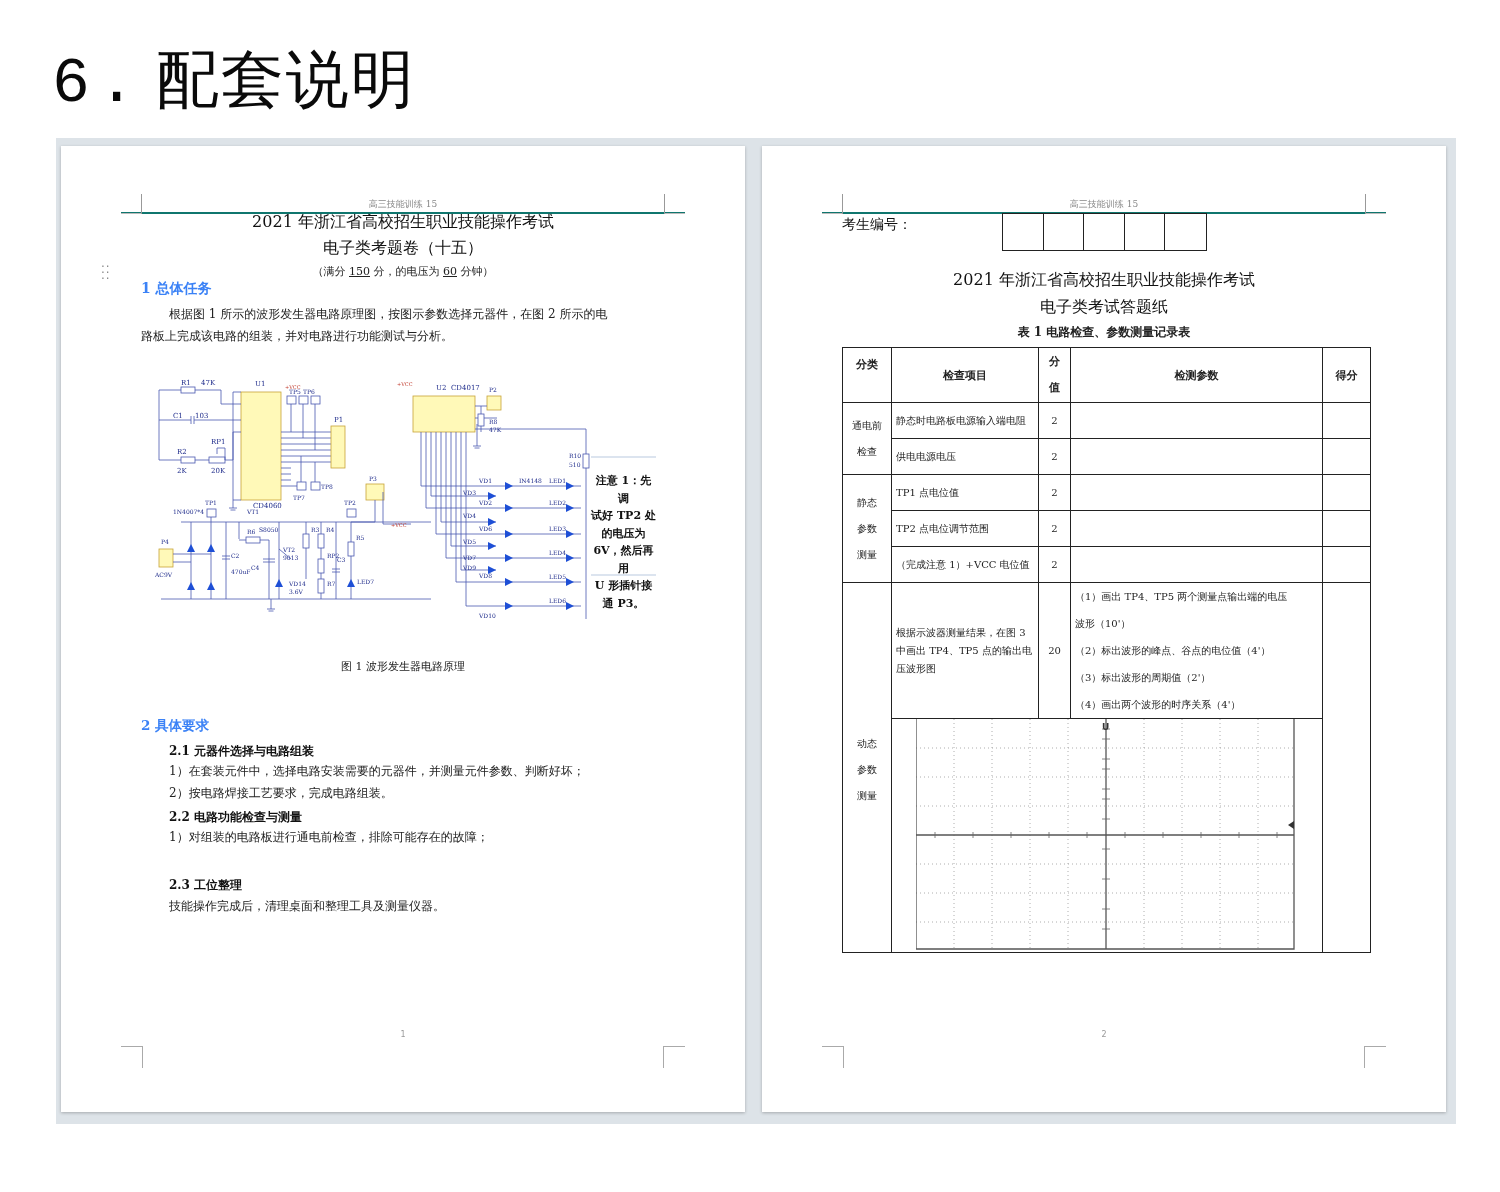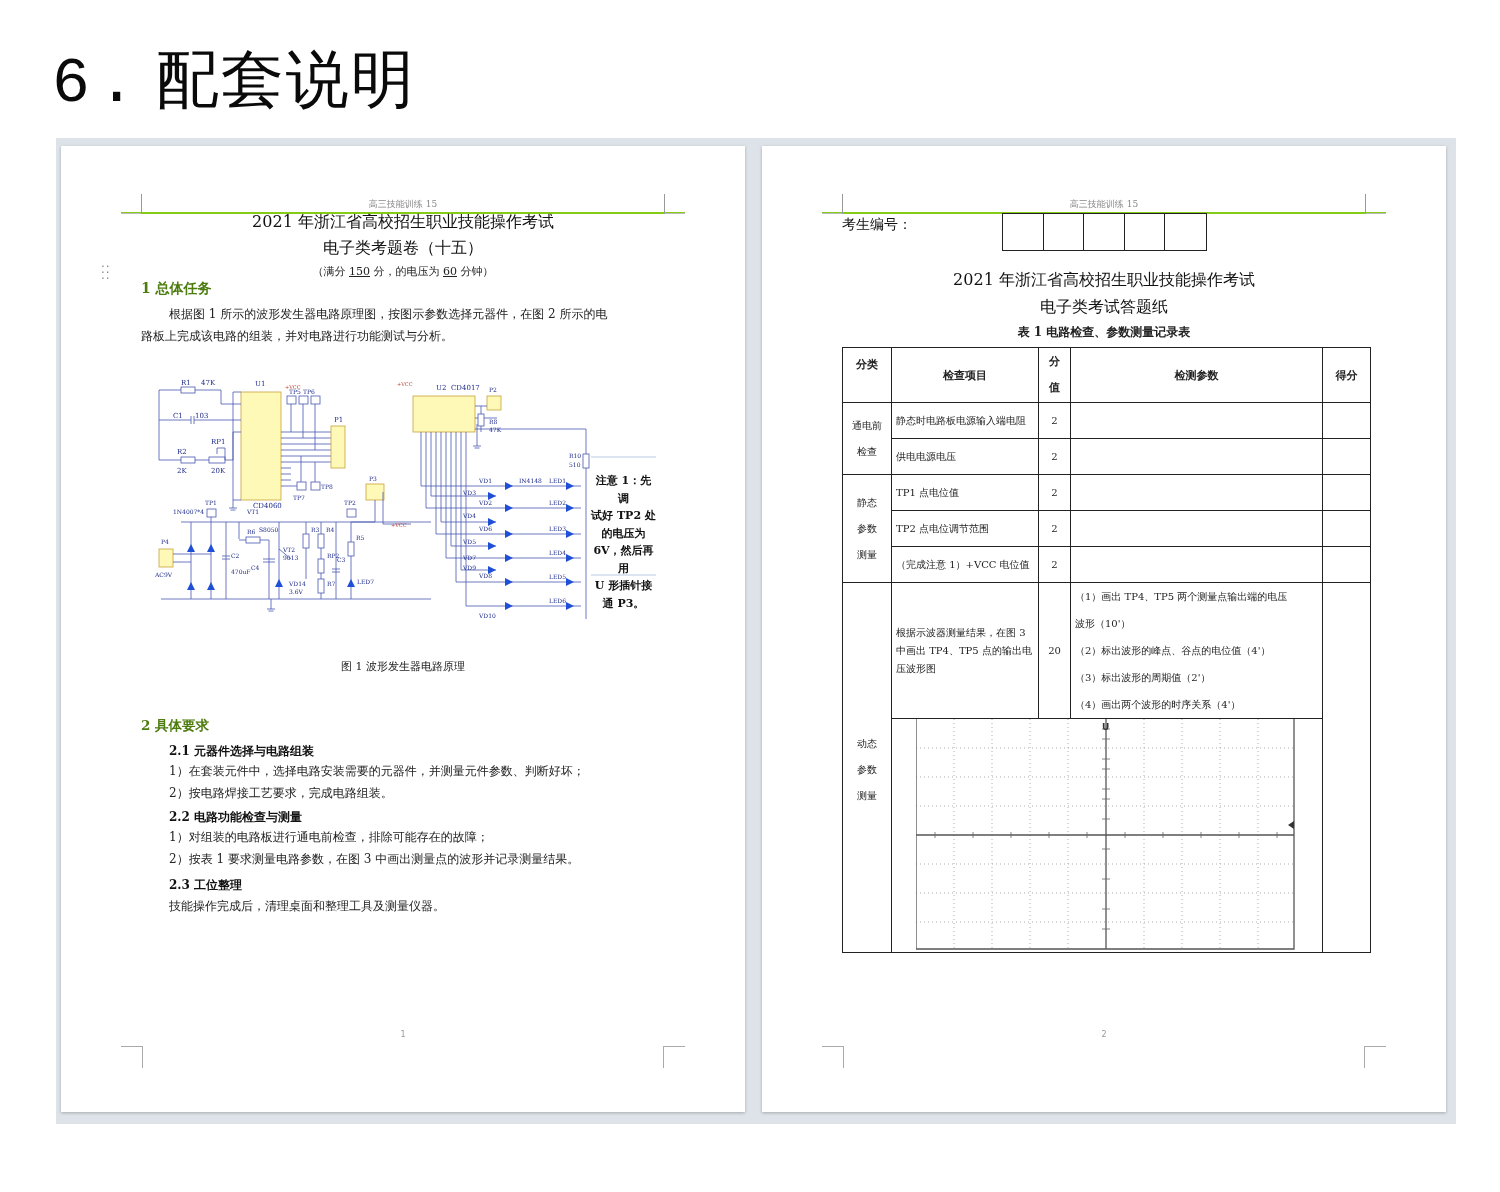--- a/index.html
+++ b/index.html
@@ -17,39 +17,39 @@
     position: absolute; left: 56px; top: 138px; width: 1400px; height: 986px;
     background: #dde3e8;
   }
   .page {
     position: absolute; top: 8px; width: 684px; height: 966px; background: #fff;
     box-shadow: 0 1px 3px rgba(0,0,0,0.25);
   }
   .page.p1 { left: 5px; }
   .page.p2 { left: 706px; }
 
-  .hdr { position: absolute; top: 52px; left: 60px; right: 60px; height: 16px; border-bottom: 2px solid #84cc16; }
+  .hdr { position: absolute; top: 52px; left: 60px; right: 60px; height: 16px; border-bottom: 2px solid #0f766e; }
   .hdr .vl { position: absolute; bottom: -2px; width: 1px; height: 20px; background: #999; }
   .hdr .vl.l { left: 20px; } .hdr .vl.r { right: 20px; }
   .hdr .extL { position: absolute; bottom: -2px; left: 0; width: 20px; height: 1px; background: #bbb; }
   .hdr .extR { position: absolute; bottom: -2px; right: 0; width: 20px; height: 1px; background: #bbb; }
   .hdr-text { position: absolute; left: 0; right: 0; top: 0; text-align: center; font-size: 9px; color: #888; font-family: "DejaVu Serif", serif; }
 
   .corner { position: absolute; width: 22px; height: 22px; }
   .corner.bl { left: 60px; top: 900px; border-top: 1px solid #aaa; border-right: 1px solid #aaa; }
   .corner.br { right: 60px; top: 900px; border-top: 1px solid #aaa; border-left: 1px solid #aaa; }
   .pnum { position: absolute; top: 884px; left: 0; right: 0; text-align: center; font-size: 8px; color: #999; }
   .t1 { position: absolute; left: 0; right: 0; text-align: center; font-size: 16px; color: #111; font-family: "DejaVu Serif", serif; }
   .t-sub { position: absolute; left: 0; right: 0; text-align: center; font-size: 11px; color: #222; font-family: "DejaVu Serif", serif; }
   .t-sub u { text-decoration: underline; }
 
   .drag { position: absolute; left: 40px; top: 118px; width: 12px; height: 18px; color: #888; font-size: 12px; line-height: 6px; letter-spacing: 1px; }
   .drag i { display:block; font-style: normal; }
 
-  .h1 { position: absolute; font-size: 14px; font-weight: bold; font-family: "DejaVu Serif", serif; color: #4d7c0f; }
+  .h1 { position: absolute; font-size: 14px; font-weight: bold; font-family: "DejaVu Serif", serif; color: #3b82f6; }
   .h2 { position: absolute; font-size: 12px; font-weight: bold; font-family: "DejaVu Serif", serif; color: #111; }
   .para { position: absolute; font-size: 12px; color: #222; font-family: "DejaVu Serif", serif; line-height: 22px; }
 
   .schem { position: absolute; left: 90px; top: 228px; width: 510px; height: 255px; }
   .fig-cap { position: absolute; left: 0; right: 0; top: 513px; text-align: center; font-size: 11px; color: #222; font-family: "DejaVu Serif", serif; }
 
   .note-box { position: absolute; left: 530px; top: 310px; width: 65px; height: 120px; border-top: 2px solid #dce4ef; border-bottom: 2px solid #dce4ef; padding-top: 14px; text-align: center; font-size: 11px; font-weight: bold; line-height: 17.5px; font-family: "DejaVu Serif", serif; color: #111; }
 
   
   .exam-id { position: absolute; left: 80px; top: 70px; font-size: 14px; color: #111; }
@@ -330,21 +330,20 @@
     </div>
 
     <div class="fig-cap">图 1  波形发生器电路原理</div>
 
     <div class="h1" style="left:80px; top:571px; font-size:13.5px;">2  具体要求</div>
     <div class="h2" style="left:108px; top:597px;">2.1  元器件选择与电路组装</div>
     <div class="para" style="left:108px; top:614px;">1）在套装元件中，选择电路安装需要的元器件，并测量元件参数、判断好坏；</div>
     <div class="para" style="left:108px; top:636px;">2）按电路焊接工艺要求，完成电路组装。</div>
     <div class="h2" style="left:108px; top:663px;">2.2 电路功能检查与测量</div>
     <div class="para" style="left:108px; top:680px;">1）对组装的电路板进行通电前检查，排除可能存在的故障；</div>
-    <div class="para" style="left:108px; top:702px;">2）按表 1 要求测量电路参数，在图 3 中画出测量点的波形并记录测量结果。</div>
     <div class="h2" style="left:108px; top:731px;text-align:center;">2.3 工位整理</div>
     <div class="para" style="left:108px; top:749px;">技能操作完成后，清理桌面和整理工具及测量仪器。</div>
 
     <div class="pnum">1</div>
     <div class="corner bl"></div>
     <div class="corner br"></div>
   </div>
 
   <div class="page p2">
     <div class="hdr">

